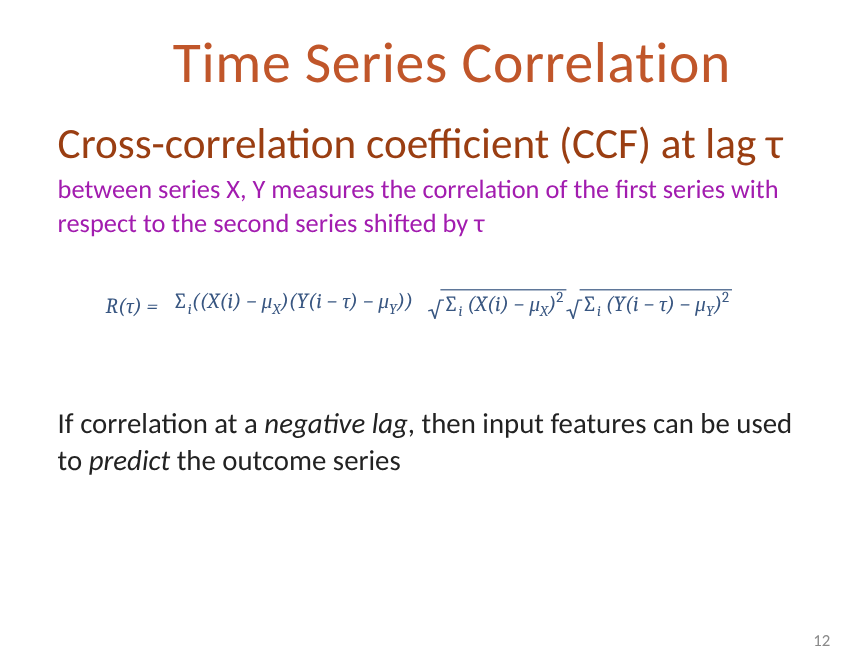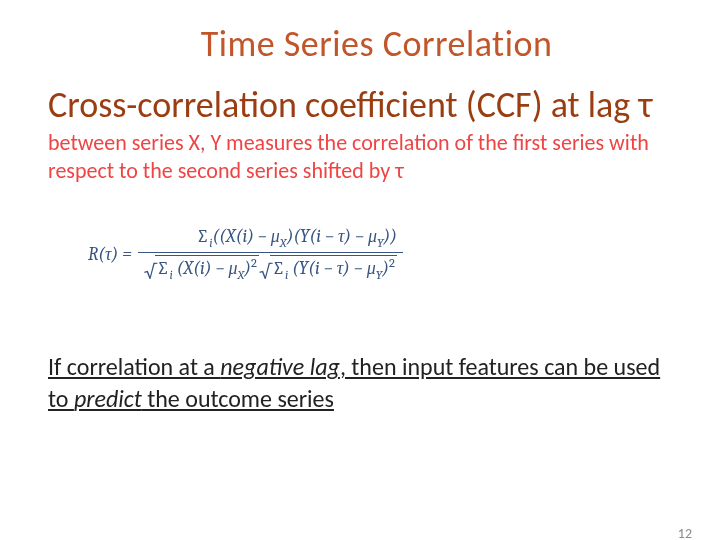--- a/index.html
+++ b/index.html
@@ -14,59 +14,59 @@
     overflow: hidden;
   }
   .slide {
     width: 720px;
     height: 540px;
     position: relative;
     box-sizing: border-box;
   }
   .title {
     text-align: center;
-    font-size: 36px;
+    font-size: 48px;
     font-weight: 400;
     color: #c0562a;
     margin-top: 22px;
     margin-bottom: 18px;
     letter-spacing: 0.5px;
     padding-left: 33px;
   }
   .content {
     padding: 0 48px;
   }
   .lead {
     font-size: 36px;
     color: #9a3e12;
     line-height: 1.2;
     margin-bottom: 2px;
   }
   .body-text {
     font-size: 22px;
-    color: #ef4444;
+    color: #a21caf;
     line-height: 1.25;
     margin-top: 0;
   }
   .formula-block {
     margin: 40px 0 66px 40px;
     font-family: Cambria, "Times New Roman", serif;
     font-size: 18px;
     color: #385681;
     font-style: italic;
   }
   .formula-block .eq {
     display: inline-flex;
     align-items: center;
     gap: 6px;
   }
   .frac {
     display: inline-flex;
-    flex-direction: column;
-    align-items: flex-end;
+    flex-direction: row;
+    align-items: flex-start;
     vertical-align: middle;
   }
   .frac .num, .frac .den {
     padding: 2px 6px;
     white-space: nowrap;
     text-align: center;
   }
   .frac .bar {
     width: 100%;
     border-top: 1.2px solid #385681;
@@ -97,21 +97,20 @@
     vertical-align: super;
     font-style: normal;
   }
   .sigma {
     font-style: normal;
   }
   .closing {
     font-size: 24px;
     color: #222;
     line-height: 1.3;
-    text-decoration: underline;
   }
   .closing .em {
     font-style: italic;
   }
   .pagenum {
     position: absolute;
     bottom: 20px;
     right: 28px;
     font-size: 14px;
     color: #8a8a8a;

